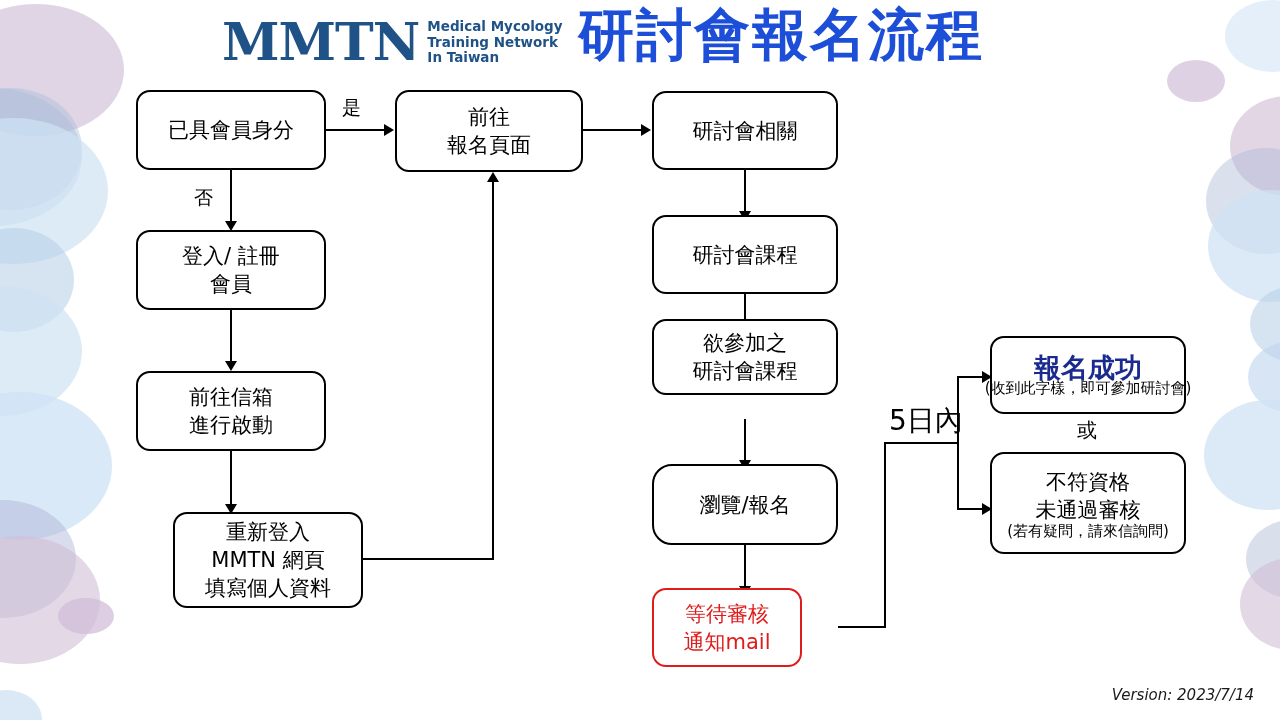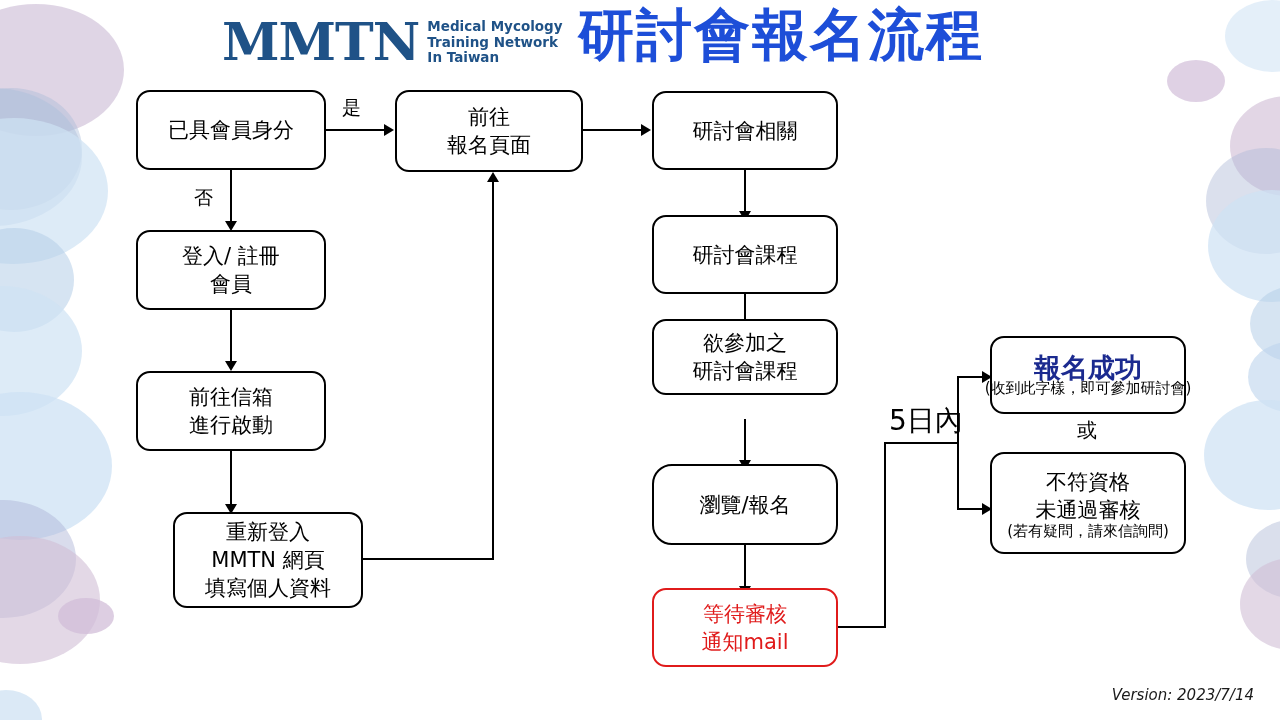--- a/index.html
+++ b/index.html
@@ -188,21 +188,21 @@
 
   <div class="node" style="left:652px;top:319px;width:186px;height:76px;">
     <div class="line">欲參加之</div>
     <div class="line">研討會課程</div>
   </div>
 
   <div class="node" style="left:652px;top:464px;width:186px;height:81px;border-radius:20px;">
     <div class="line">瀏覽/報名</div>
   </div>
 
-  <div class="node red" style="left:652px;top:588px;width:186px;height:79px;">
+  <div class="node red" style="left:652px;top:588px;width:150px;height:79px;">
     <div class="line">等待審核</div>
     <div class="line">通知mail</div>
   </div>
 
   <div class="node" style="left:990px;top:336px;width:196px;height:78px;">
     <div class="line blue-bold">報名成功</div>
     <div class="note">(收到此字樣，即可參加研討會)</div>
   </div>
 
   <div class="or-label" style="left:1077px;top:418px;">或</div>

